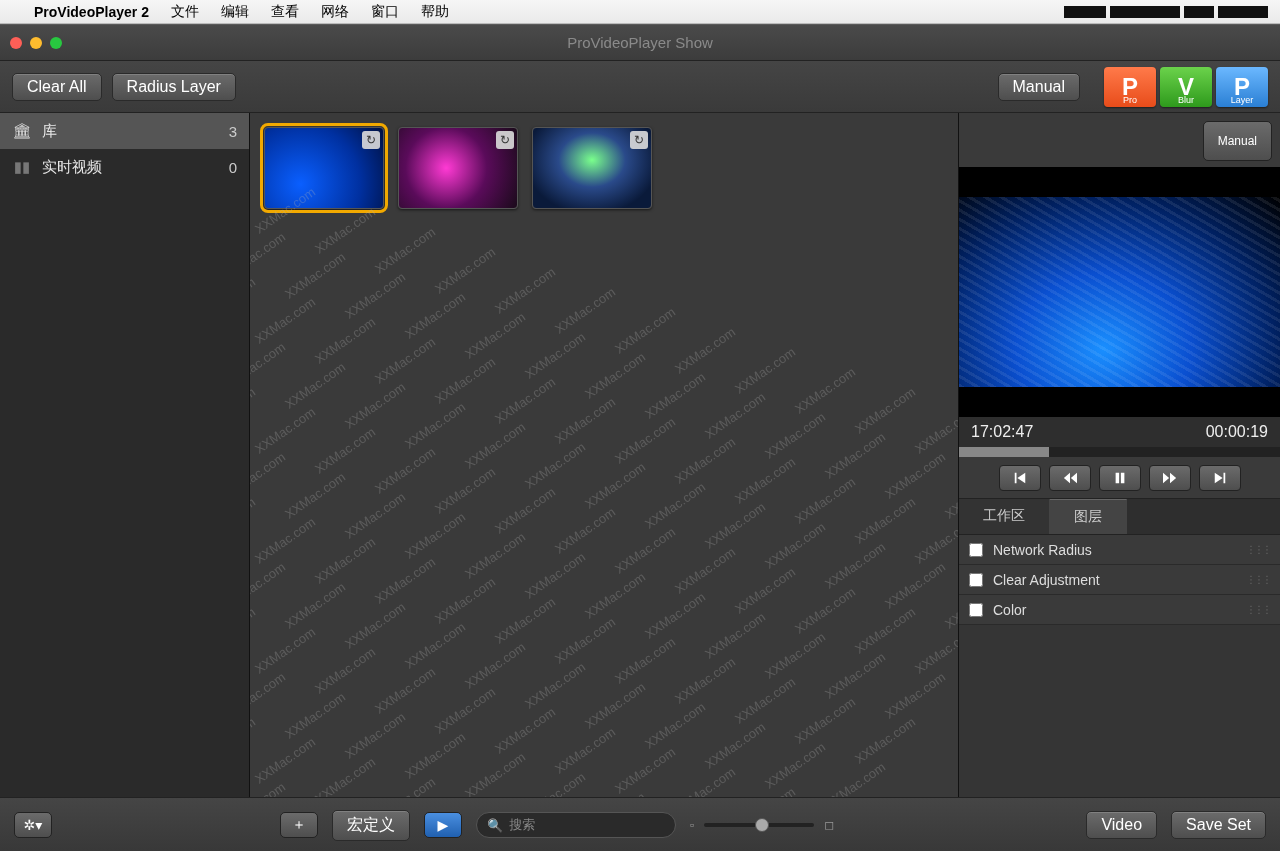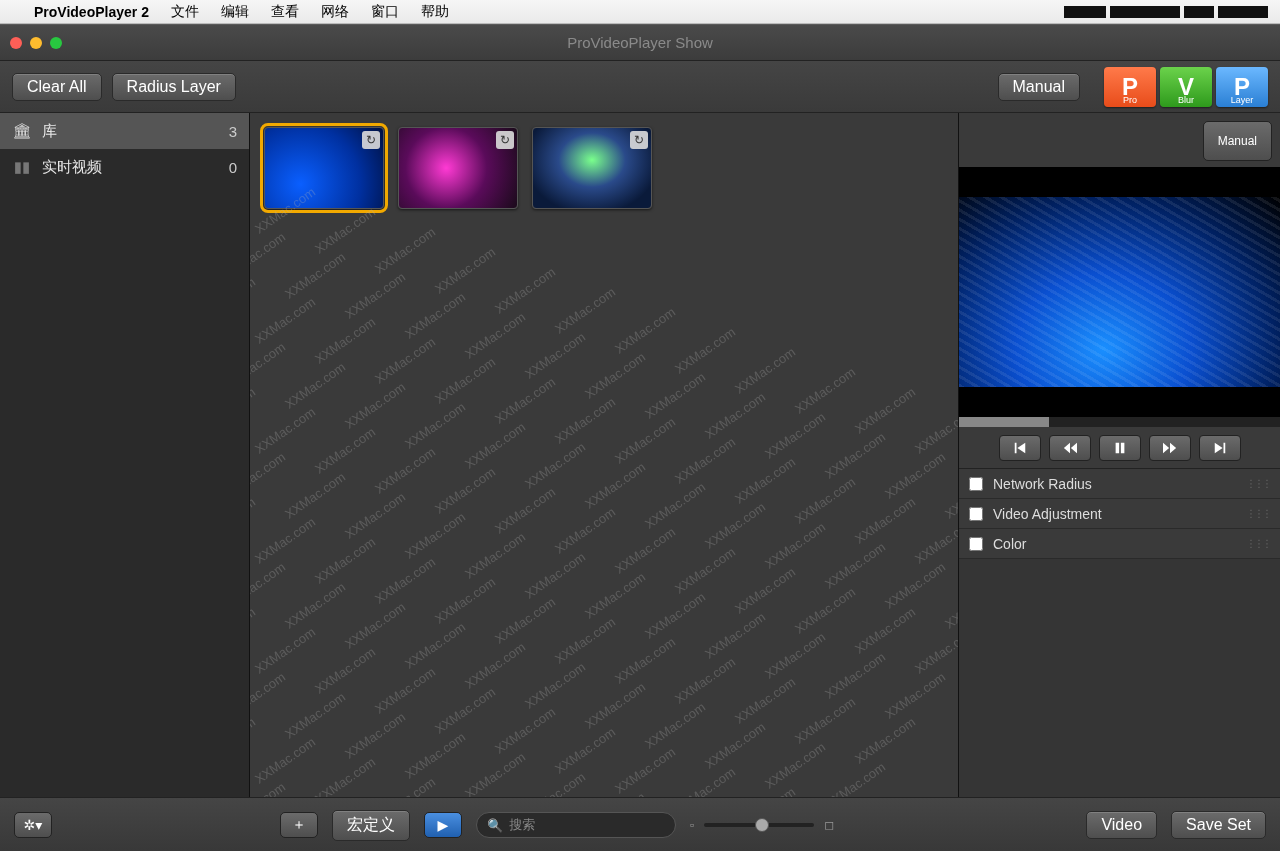--- a/index.html
+++ b/index.html
@@ -293,20 +293,24 @@
         </div>
     </div>
 
     <div class="right">
       <div class="right-top">
         <button class="manual-btn">Manual</button>
       </div>
       <div class="preview">
         <div class="preview-inner"></div>
       </div>
+      <div class="timebar">
+        <span>17:02:47</span>
+        <span class="t-right">00:00:19</span>
+      </div>
       <div class="progress">
         <div class="progress-fill"></div>
       </div>
       <div class="transport">
         <div class="tbtn">
             <svg viewBox="0 0 16 16">
               <path d="M2 2h2v12H2zM14 2v12L5 8z"></path>
             </svg>
           </div>
         <div class="tbtn">
@@ -322,30 +326,34 @@
         <div class="tbtn">
             <svg viewBox="0 0 16 16">
               <path d="M0 2v12l7-6zM8 2v12l7-6z"></path>
             </svg>
           </div>
         <div class="tbtn">
             <svg viewBox="0 0 16 16">
               <path d="M12 2h2v12h-2zM2 2v12l9-6z"></path>
             </svg>
           </div>
+      </div>
+      <div class="tabs">
+        <div class="tab">工作区</div>
+        <div class="tab active">图层</div>
       </div>
       <div class="fx-list">
         <div class="fx-row">
           <input type="checkbox" style="">
           <span>Network Radius</span>
           <span class="fx-grip">⋮⋮⋮</span>
         </div>
         <div class="fx-row">
           <input type="checkbox" style="">
-          <span>Video Adjustment</span>
+          <span>Clear Adjustment</span>
           <span class="fx-grip">⋮⋮⋮</span>
         </div>
         <div class="fx-row">
           <input type="checkbox" style="">
           <span>Color</span>
           <span class="fx-grip">⋮⋮⋮</span>
         </div>
       </div>
       <div class="fx-blank"></div>
     </div>

